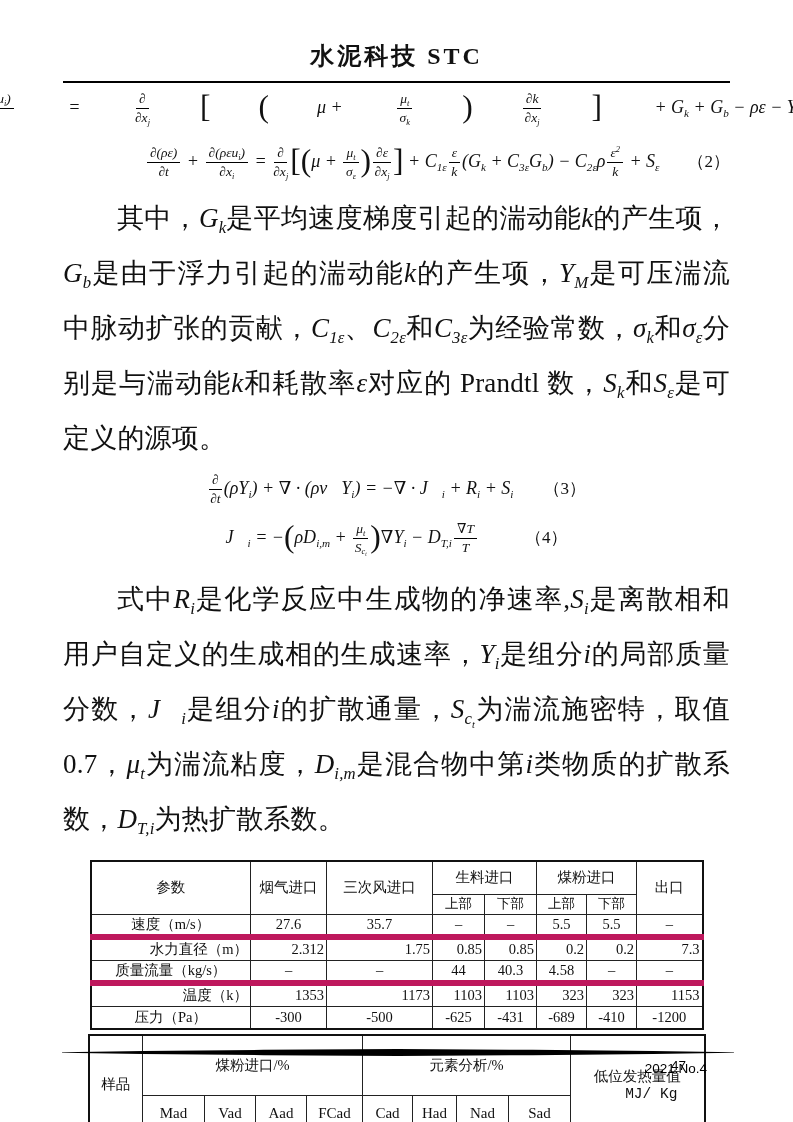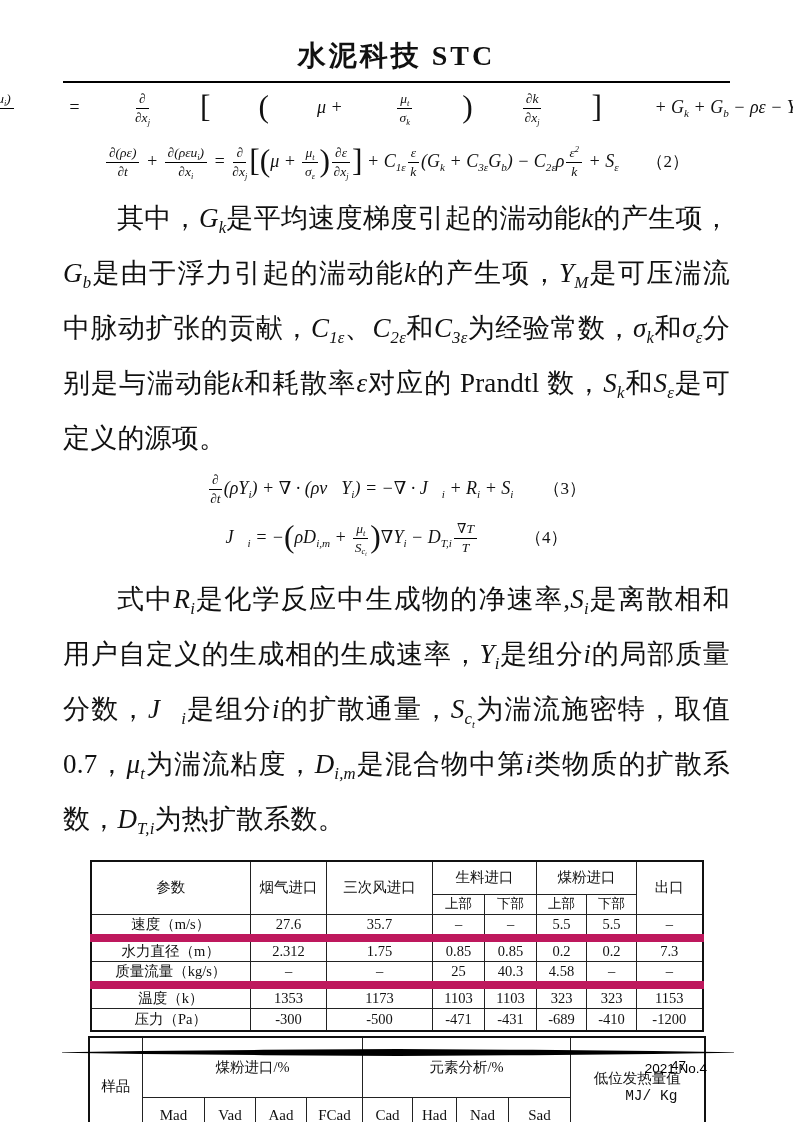--- a/index.html
+++ b/index.html
@@ -4,21 +4,21 @@
 <style>
   html,body{margin:0;padding:0;background:#888;}
   .page{
     width:793px;height:1122px;margin:0 auto;background:#ffffff;
     position:relative;box-sizing:border-box;padding:40px 63px 0 63px;
     font-family:"Liberation Serif","DejaVu Serif",serif;color:#111;
     overflow:hidden;
   }
   
   .journal-title{
-    text-align:center;font-size:28px;font-weight:700;letter-spacing:3px;
+    text-align:center;font-size:24px;font-weight:700;letter-spacing:3px;
     line-height:32px;height:32px;
   }
   .header-rule{border:none;border-top:2.5px solid #000;margin:9px 0 0 0;}
 
   
   .eq{
     display:flex;align-items:center;justify-content:center;
     font-style:italic;font-size:18px;white-space:pre;line-height:1.2;
   }
   .eq .mt{white-space:pre;}
@@ -44,21 +44,21 @@
   
   table{border-collapse:collapse;table-layout:fixed;margin:0 auto;
         font-size:14.5px;color:#111;}
   td{border:1px solid #222;text-align:center;vertical-align:middle;
      padding:0 2px;overflow:hidden;}
   table.t1,table.t2{border:2px solid #111;}
   .t1 thead tr.toprow{height:33px;}
   .t1 thead tr.subrow{height:20px;font-size:13.5px;}
   .t1 tbody tr{height:23px;}
   .t1 tbody tr:nth-child(2) td,
-  .t1 tbody tr:nth-child(4) td{border-top:8px solid #be185d;}
+  .t1 tbody tr:nth-child(4) td{border-top:6px solid #be185d;text-align:right;}
   .t2 thead tr.toprow{height:60px;}
   .t2 thead tr.subrow{height:38px;font-size:15px;}
   .lhv-line2{padding-left:28px;font-family:Liberation Mono, monospace;}
 
   
   .footer-rule{
     position:absolute;left:62px;width:672px;top:1049px;height:7px;background:#000;
     clip-path:polygon(0 46%,12% 28%,30% 12%,50% 0,70% 12%,88% 28%,100% 46%,
                       100% 54%,88% 72%,70% 88%,50% 100%,30% 88%,12% 72%,0 54%);
   }
@@ -66,21 +66,21 @@
     position:absolute;top:1058px;left:0;width:686px;text-align:right;
     font-family:Liberation Sans, sans-serif;font-size:13.5px;color:#000;
   }
   .issue-number{
     position:absolute;top:1061px;right:86px;
     font-family:"Liberation Sans","DejaVu Sans",sans-serif;font-size:13.5px;color:#000;
   }
 
   
   .eq1{margin-top:0;height:50px;gap:48px;}
-  .eq2{height:58px;}
+  .eq2{height:58px;justify-content:flex-end;}
   .p1{margin-top:0;}
   .eq3{height:46px;}
   .eq4{height:52px;}
   .p2{margin-top:8px;}
   .cap1{margin-top:22px;}
   .tbl1{margin-top:13px;}
   .cap2{margin-top:17px;}
   .tbl2{margin-top:4px;}
 </style>
 </head>
@@ -147,41 +147,41 @@
           <td>0.85</td>
           <td>0.85</td>
           <td>0.2</td>
           <td>0.2</td>
           <td>7.3</td>
         </tr>
         <tr>
           <td>质量流量（kg/s）</td>
           <td>–</td>
           <td>–</td>
-          <td>25</td>
+          <td>44</td>
           <td>40.3</td>
           <td>4.58</td>
           <td>–</td>
           <td>–</td>
         </tr>
         <tr>
           <td>温度（k）</td>
           <td>1353</td>
           <td>1173</td>
           <td>1103</td>
           <td>1103</td>
           <td>323</td>
           <td>323</td>
           <td>1153</td>
         </tr>
         <tr>
           <td>压力（Pa）</td>
           <td>-300</td>
           <td>-500</td>
-          <td>-471</td>
+          <td>-625</td>
           <td>-431</td>
           <td>-689</td>
           <td>-410</td>
           <td>-1200</td>
         </tr>
       </tbody>
   </table>
 
 
   <table class="t2 tbl2">

